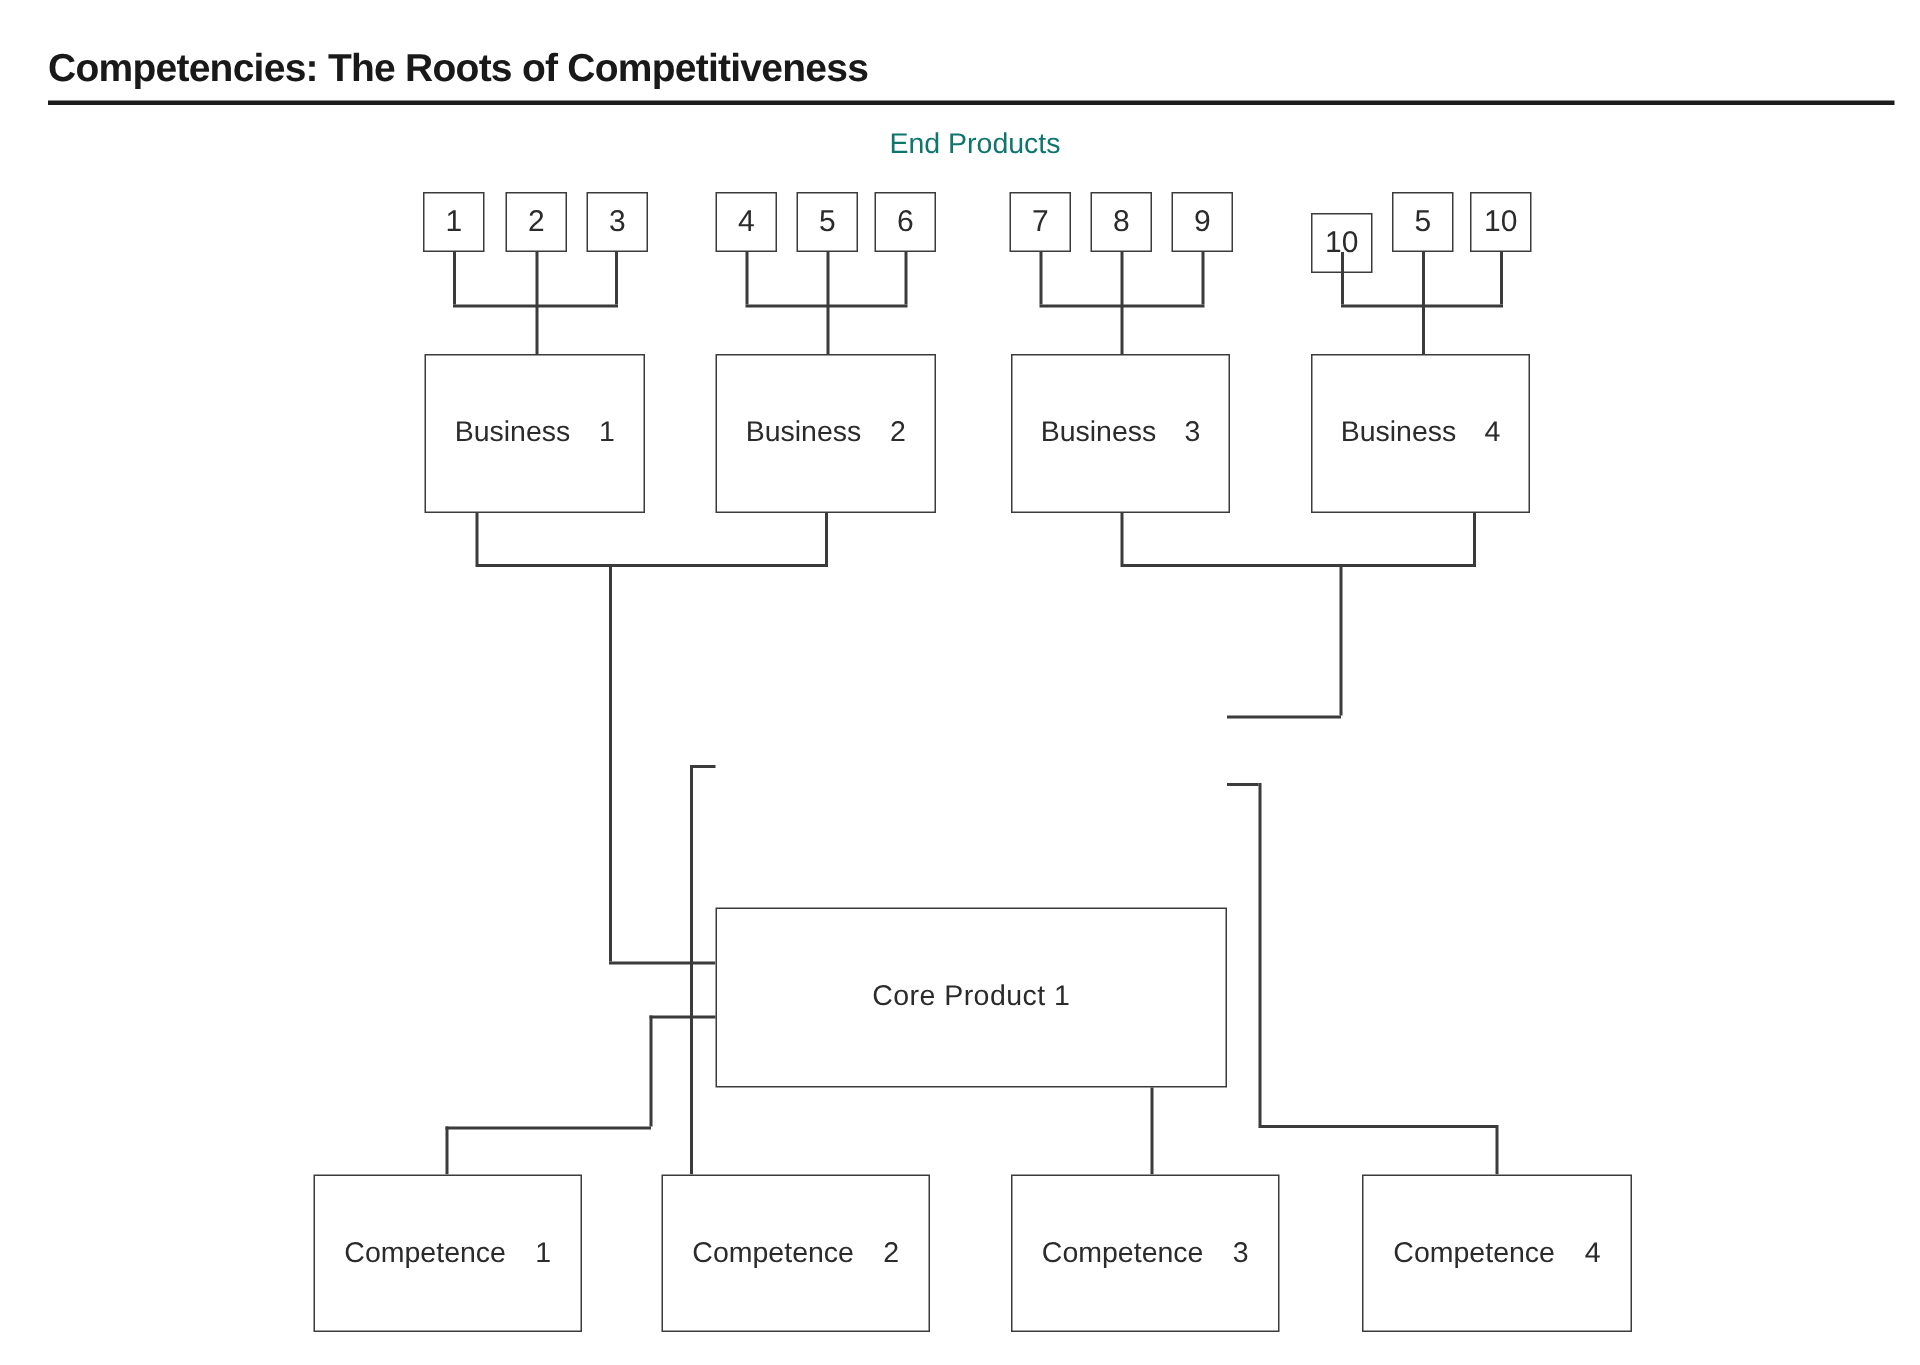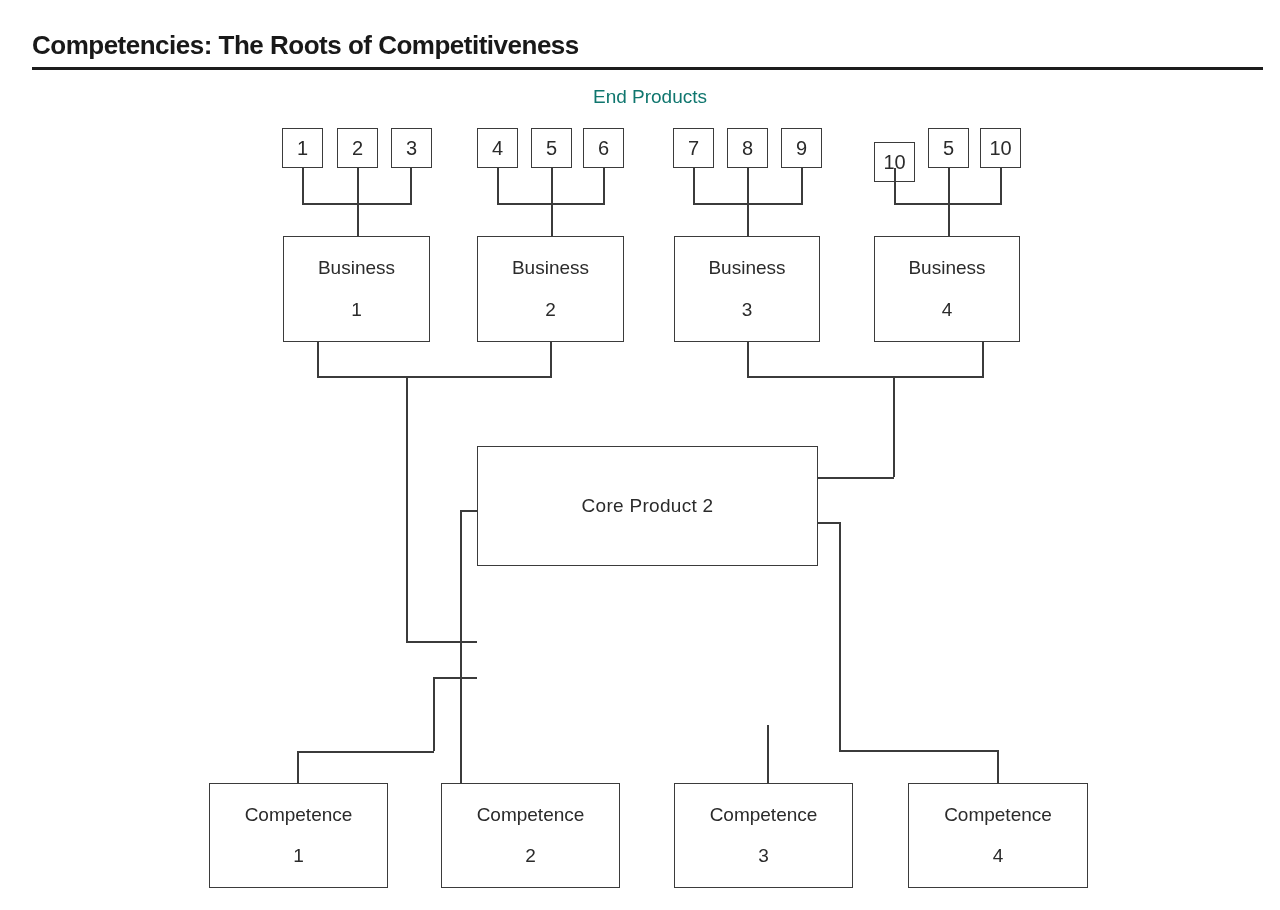--- a/index.html
+++ b/index.html
@@ -15,21 +15,21 @@
   .rule { position:absolute; left:32px; top:67px; width:1231px; height:2.5px; background:#1d1d1d; }
   .section-label {
     position:absolute; left:582px; top:86px; width:136px; text-align:center;
     font-size:19px; font-weight:normal; color:#0f766e; white-space:nowrap;
   }
   .box {
     position:absolute; box-sizing:border-box; background:#ffffff;
     border:1.5px solid #3b3b3b; display:flex; align-items:center; justify-content:center;
   }
   .box.small { width:41px; height:40px; font-size:20px; }
-  .box.two-line { flex-direction:column; justify-content:space-evenly; font-size:19px; }
+  .box.two-line { flex-direction:row; justify-content:space-evenly; font-size:19px; }
   .box.core { font-size:19px; letter-spacing:0.3px; }
   .v { position:absolute; width:1.5px; background:#3b3b3b; }
   .h { position:absolute; height:1.5px; background:#3b3b3b; }
 </style>
 </head>
 <body>
 
 <div id="stage">
 
   <div class="title">Competencies: The Roots of Competitiveness</div>
@@ -115,22 +115,22 @@
   <div class="h" style="left:317px;top:376px;width:235px"></div>
   <div class="v" style="left:406px;top:376px;height:265px"></div>
   <div class="h" style="left:406px;top:641px;width:71px"></div>
 
   <div class="v" style="left:747px;top:342px;height:34px"></div>
   <div class="v" style="left:982px;top:342px;height:34px"></div>
   <div class="h" style="left:747px;top:376px;width:237px"></div>
   <div class="v" style="left:893px;top:376px;height:101px"></div>
   <div class="h" style="left:818px;top:477px;width:76px"></div>
 
-  <div class="box core" style="left:477px;top:446px;width:341px;height:120px">
-    <span>Core Product 2</span>
+  <div class="box core" style="left:477px;top:605px;width:341px;height:120px">
+    <span>Core Product 1</span>
   </div>
 
   <div class="h" style="left:460px;top:510px;width:17px"></div>
   <div class="v" style="left:460px;top:510px;height:273px"></div>
   <div class="h" style="left:818px;top:522px;width:21px"></div>
   <div class="v" style="left:839px;top:522px;height:228px"></div>
   <div class="h" style="left:839px;top:750px;width:159px"></div>
   <div class="v" style="left:997px;top:750px;height:33px"></div>
 
   <div class="h" style="left:433px;top:677px;width:44px"></div>

